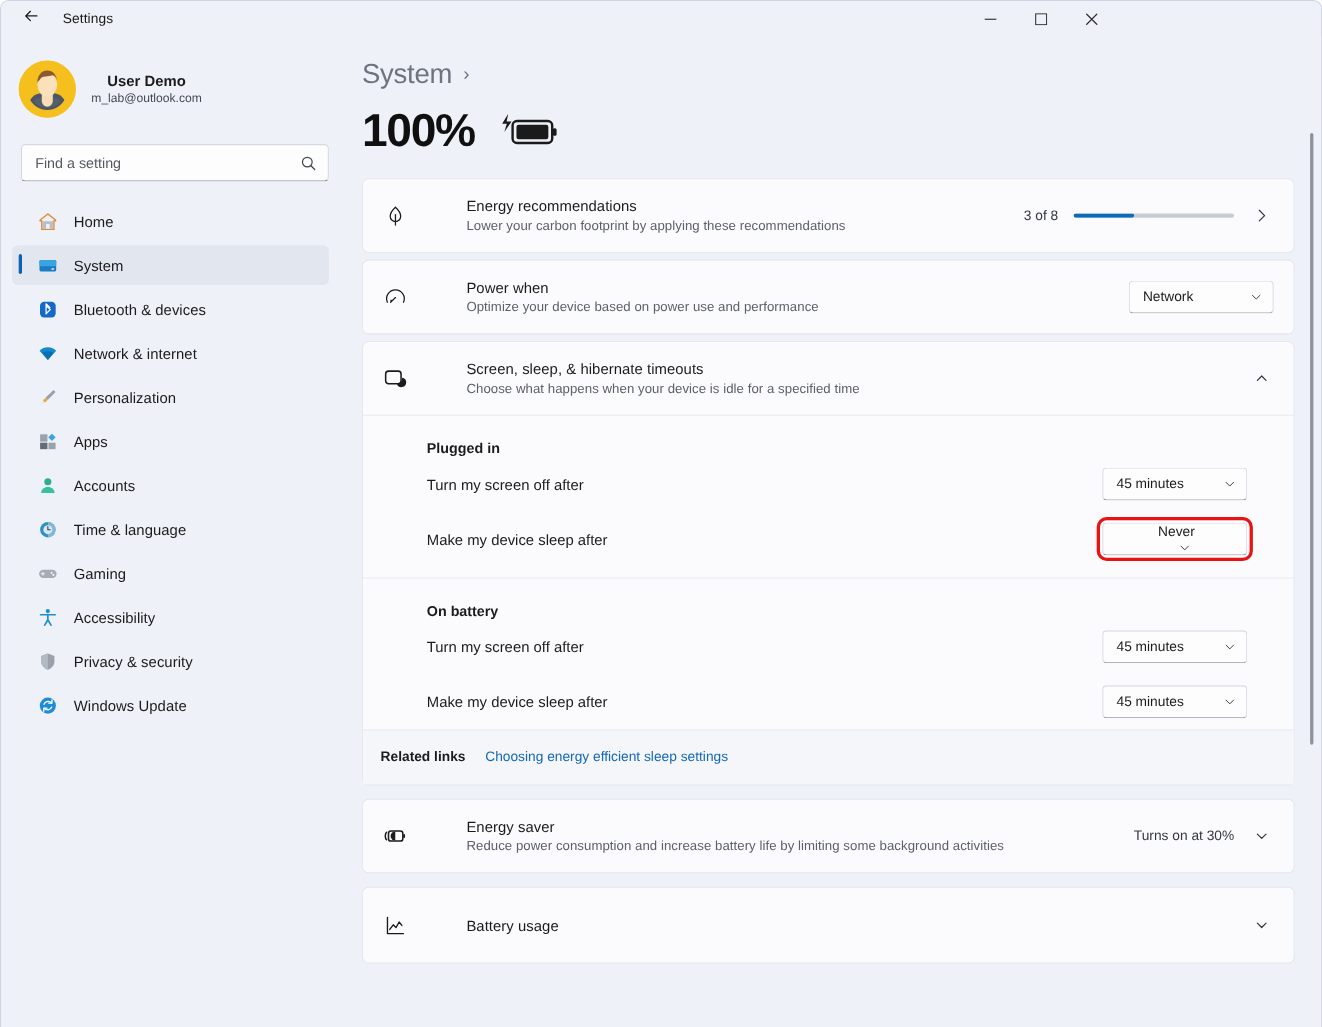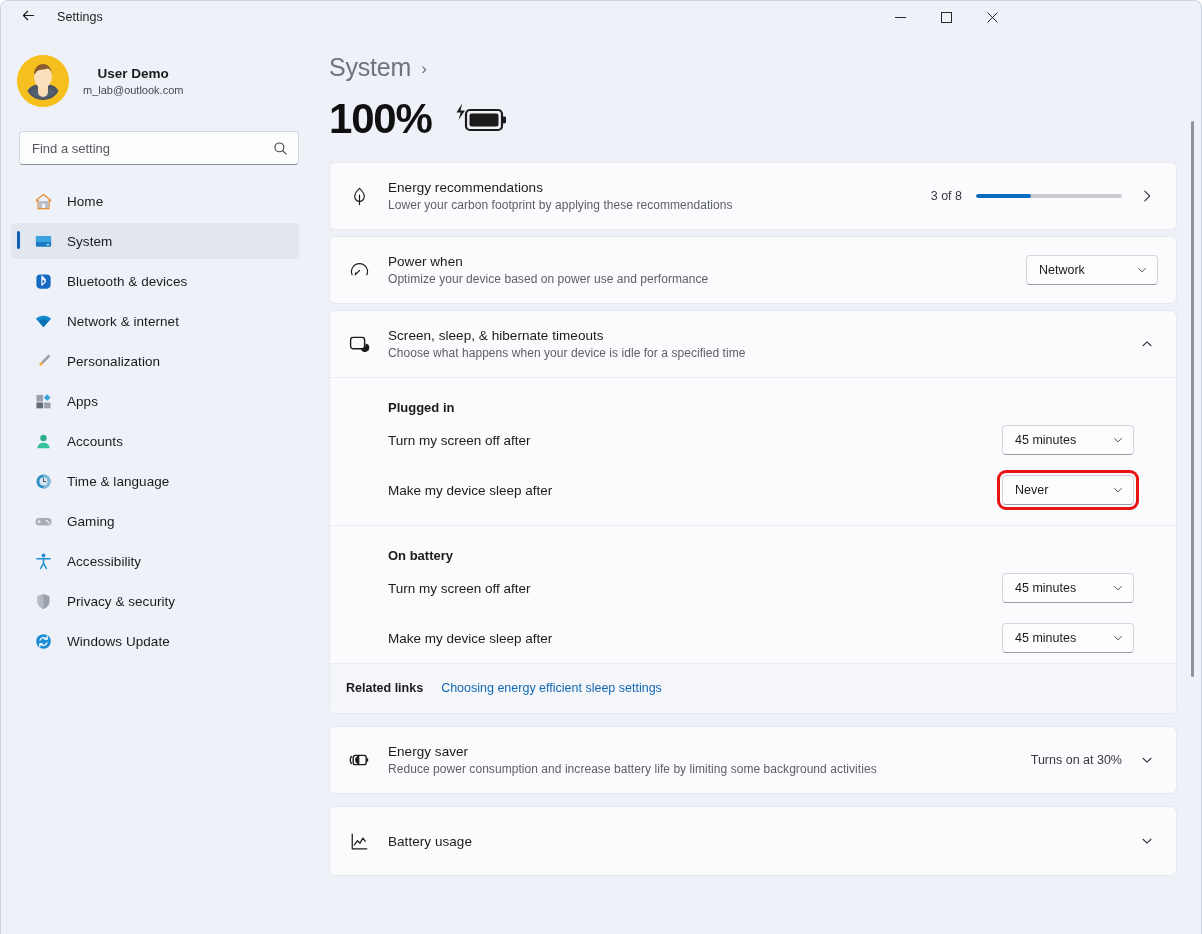--- a/index.html
+++ b/index.html
@@ -200,20 +200,21 @@
     background: #fbfbfd;
     border: 1px solid #e6e8ee;
     border-radius: 6px;
     margin-bottom: 6px;
   }
   .card-row {
     display: flex;
     align-items: center;
     min-height: 66px;
     padding: 0 18px 0 14px;
+    gap: 36px;
   }
   .card-icon {
     width: 30px; height: 30px;
     flex: none;
     display: flex; align-items: center; justify-content: center;
     color: #1b1b1b;
     margin-right: 14px;
   }
   .card-texts { flex: 1; min-width: 0; }
   .card-title {
@@ -265,20 +266,21 @@
     display: flex;
     align-items: center;
     justify-content: space-between;
     padding: 0 9px 0 12px;
     font-size: 12.5px;
     color: #1b1b1b;
   }
   .dropdown.highlight {
     outline: 3px solid #e81313;
     outline-offset: 2px;
+    flex-direction: column;
   }
 
   
   .sub-panel { border-top: 1px solid #eaecf1; }
   .sub-head {
     font-size: 13px;
     font-weight: bold;
     color: #1b1b1b;
     padding: 22px 0 0 58px;
   }

